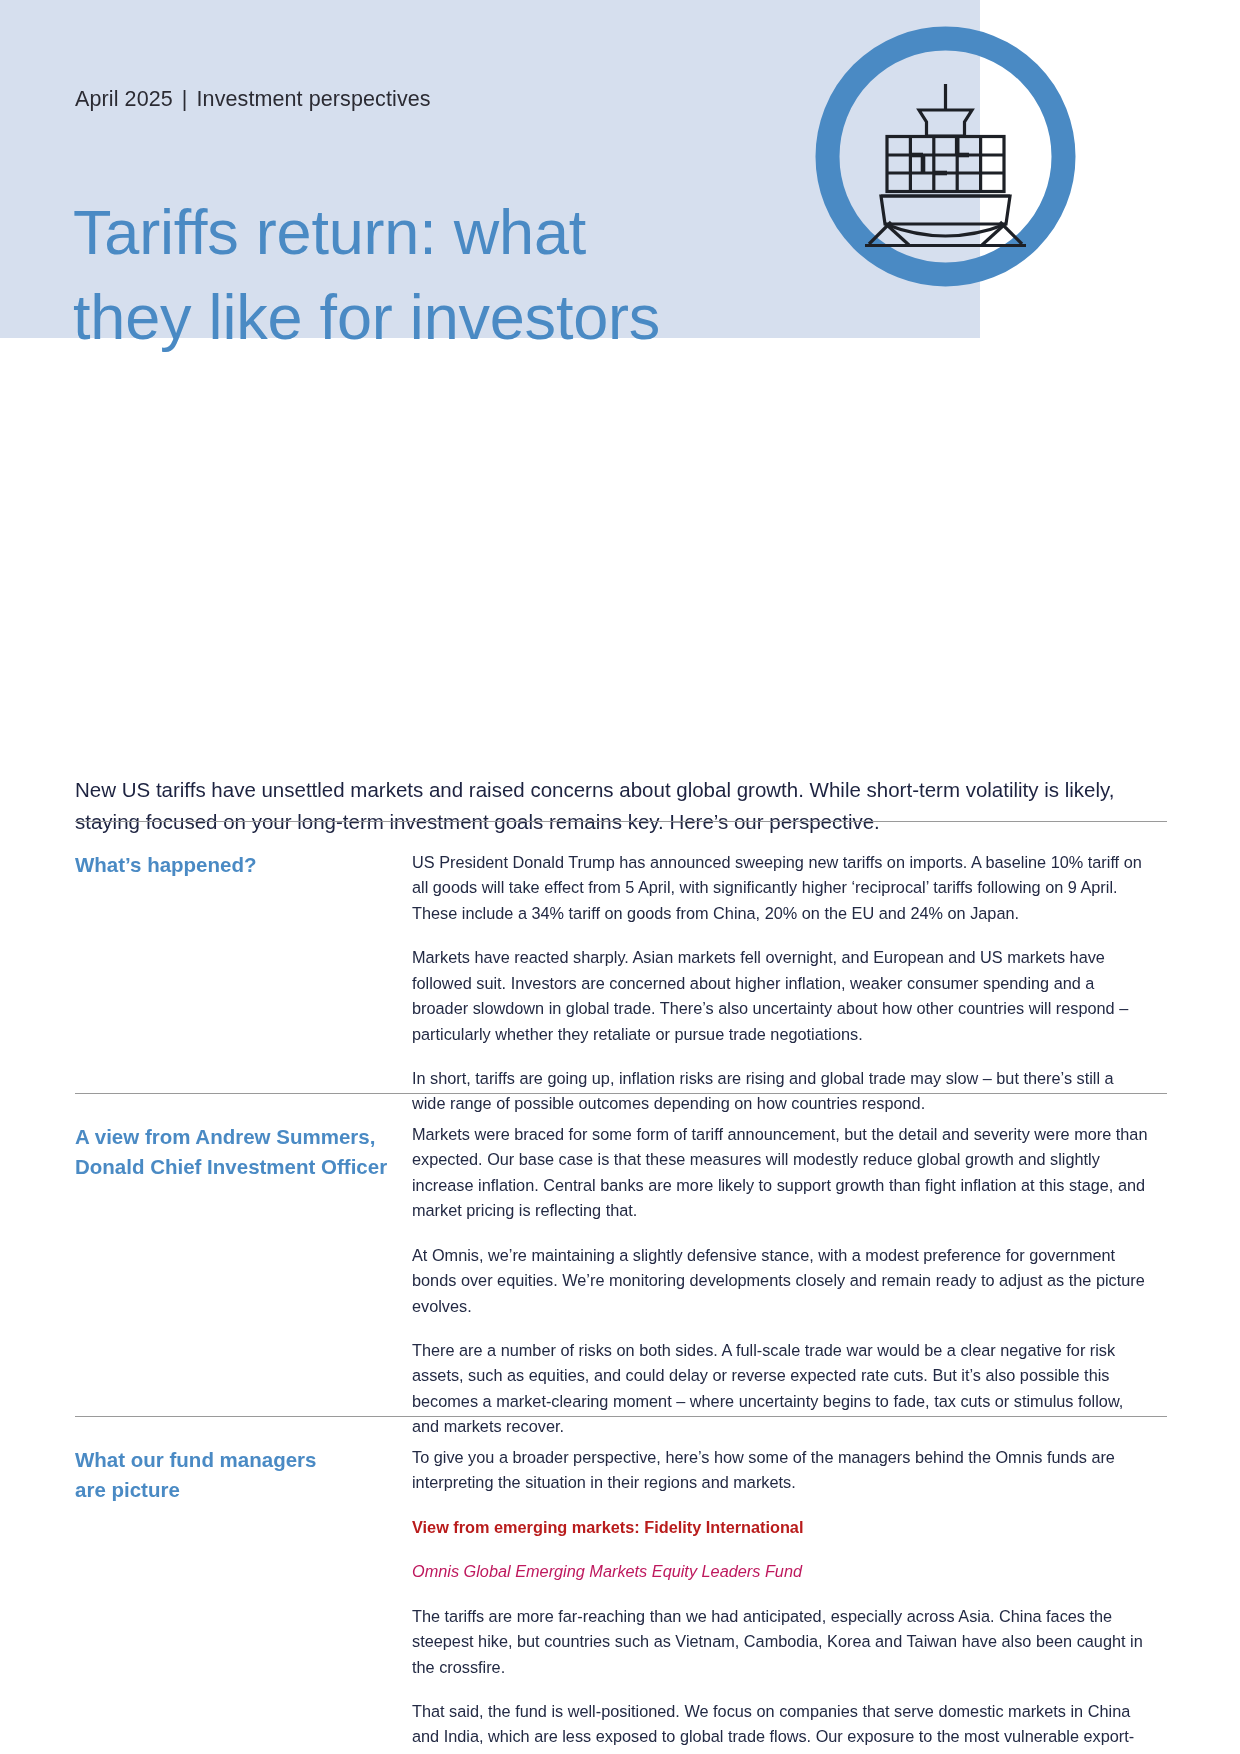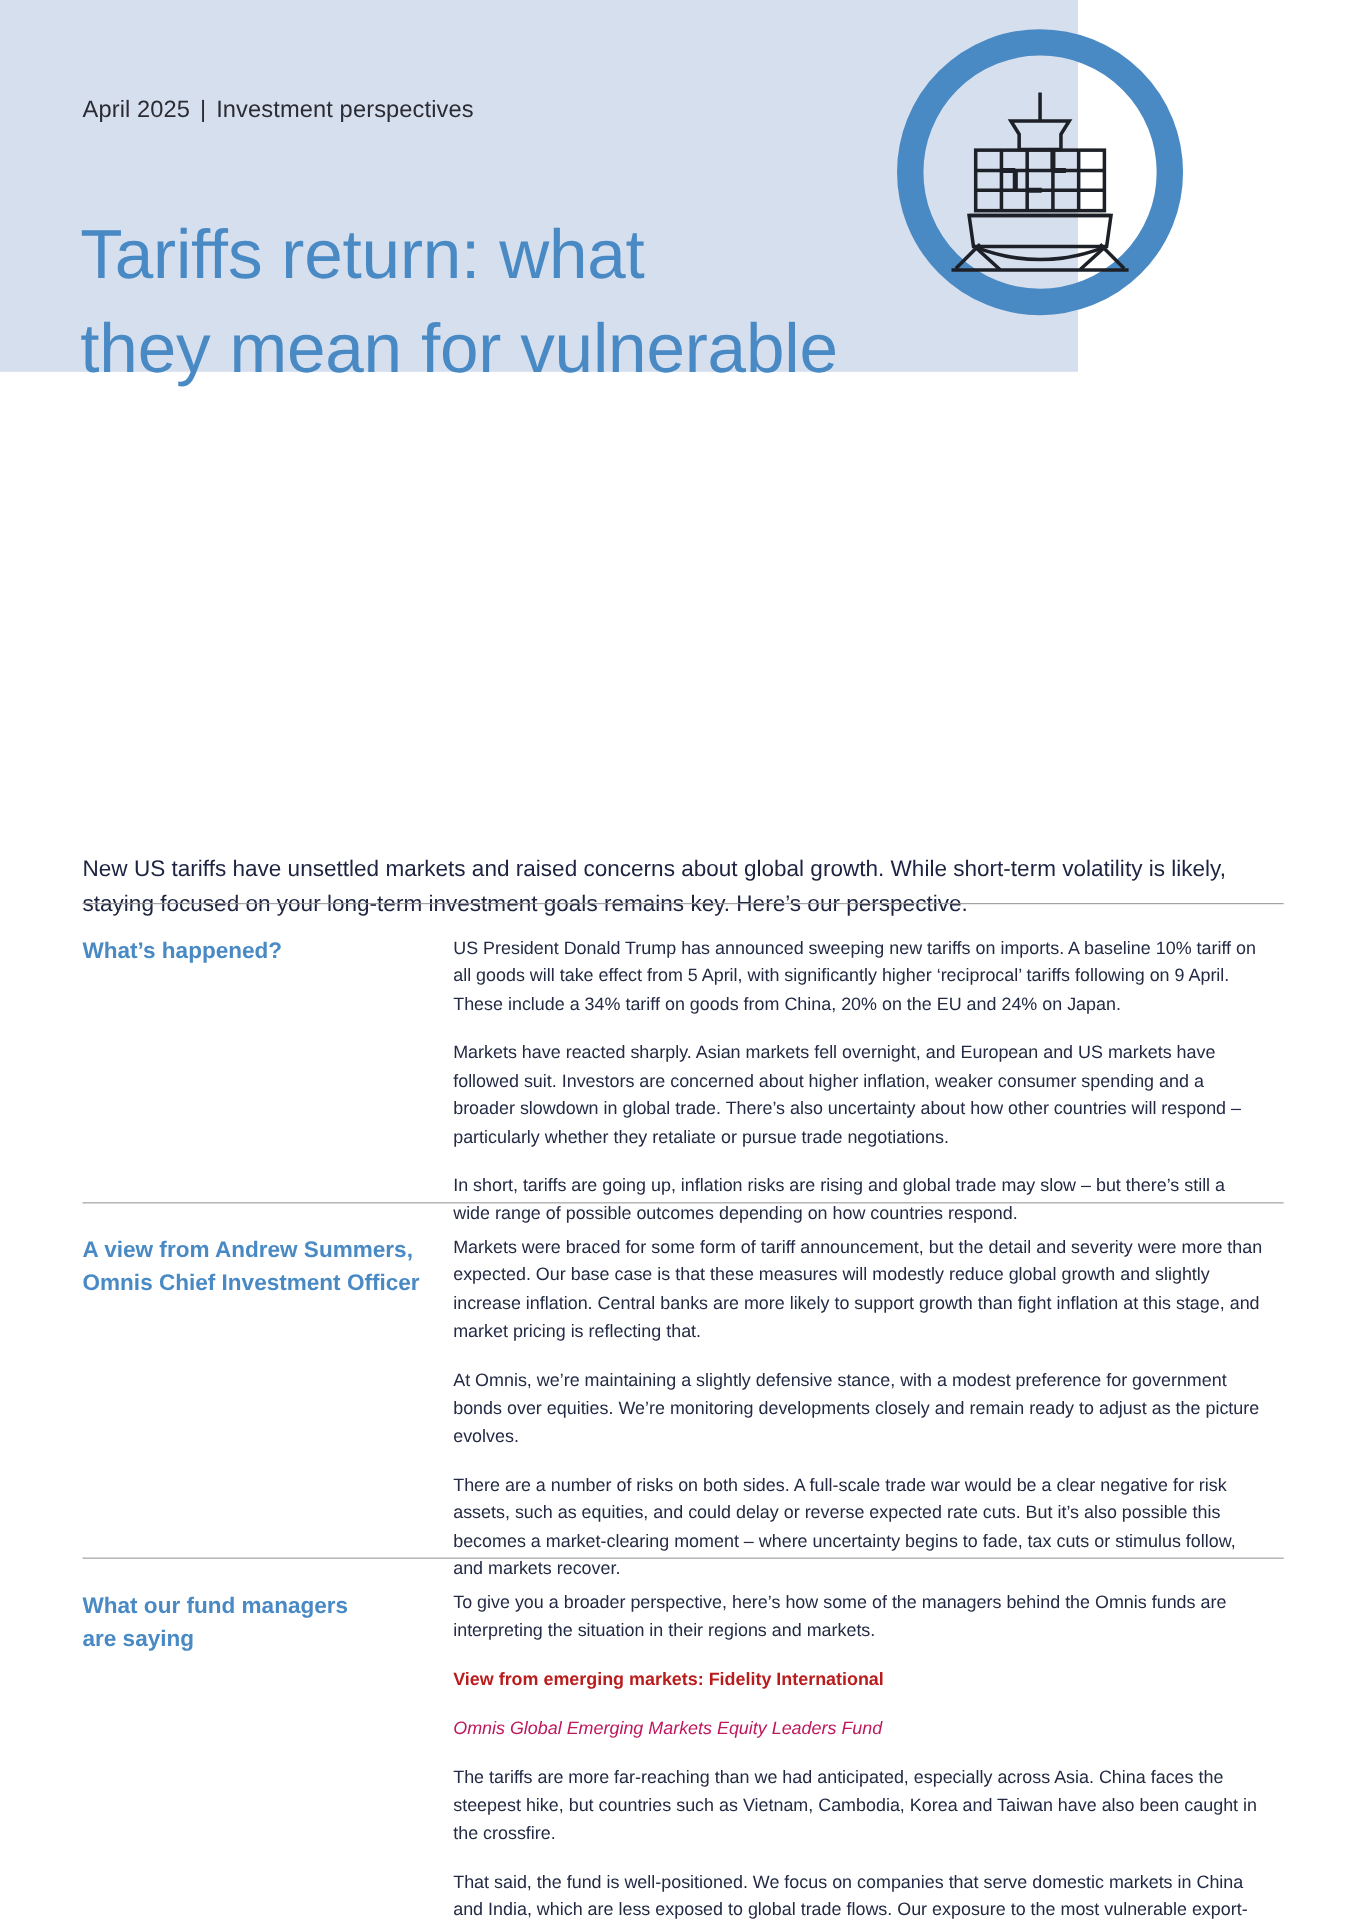--- a/index.html
+++ b/index.html
@@ -150,21 +150,21 @@
 <div class="page">
 
   <div class="header-band">
 
     <div class="eyebrow">
       <span>April 2025</span><span class="sep">|</span><span>Investment perspectives</span>
     </div>
 
     <h1 class="headline">
       <span class="l1">Tariffs return: what</span>
-      <span class="l2">they mean for vulnerable</span>
+      <span class="l2">they like for investors</span>
     </h1>
 
     <div class="ship-badge">
       <svg width="265" height="265" viewBox="0 0 265 265" xmlns="http://www.w3.org/2000/svg">
         <circle cx="132.5" cy="132.5" r="118" fill="none" stroke="#4a8ac4" stroke-width="24"></circle>
         <g fill="none" stroke="#1d2026" stroke-width="3.2" stroke-linejoin="miter" stroke-linecap="butt">
 
           <line x1="132.5" y1="60" x2="132.5" y2="86"></line>
 
           <path d="M 106 86 L 159 86 L 151.5 98 L 151.5 112 L 113.5 112 L 113.5 98 Z"></path>
@@ -221,36 +221,36 @@
           <p>In short, tariffs are going up, inflation risks are rising and global trade may slow – but there’s still a wide range of possible outcomes depending on how countries respond.</p>
         </div>
       </div>
     </div>
 
     <div class="section" id="section-cio">
       <div class="rule"></div>
       <div class="sec-inner">
         <div class="sec-head">
           <span class="hl1">A view from Andrew Summers,</span>
-          <span class="hl2">Omnis Chief Investment Officer</span>
+          <span class="hl2">Donald Chief Investment Officer</span>
         </div>
         <div class="sec-body">
           <p>Markets were braced for some form of tariff announcement, but the detail and severity were more than expected. Our base case is that these measures will modestly reduce global growth and slightly increase inflation. Central banks are more likely to support growth than fight inflation at this stage, and market pricing is reflecting that.</p>
           <p>At Omnis, we’re maintaining a slightly defensive stance, with a modest preference for government bonds over equities. We’re monitoring developments closely and remain ready to adjust as the picture evolves.</p>
           <p>There are a number of risks on both sides. A full-scale trade war would be a clear negative for risk assets, such as equities, and could delay or reverse expected rate cuts. But it’s also possible this becomes a market-clearing moment – where uncertainty begins to fade, tax cuts or stimulus follow, and markets recover.</p>
         </div>
       </div>
     </div>
 
     <div class="section" id="section-fund">
       <div class="rule"></div>
       <div class="sec-inner">
         <div class="sec-head">
           <span class="hl1">What our fund managers</span>
-          <span class="hl2">are saying</span>
+          <span class="hl2">are picture</span>
         </div>
         <div class="sec-body">
           <p>To give you a broader perspective, here’s how some of the managers behind the Omnis funds are interpreting the situation in their regions and markets.</p>
           <p class="subhead">View from emerging markets: Fidelity International</p>
           <p class="fundname">Omnis Global Emerging Markets Equity Leaders Fund</p>
           <p>The tariffs are more far-reaching than we had anticipated, especially across Asia. China faces the steepest hike, but countries such as Vietnam, Cambodia, Korea and Taiwan have also been caught in the crossfire.</p>
           <p>That said, the fund is well-positioned. We focus on companies that serve domestic markets in China and India, which are less exposed to global trade flows. Our exposure to the most vulnerable export-driven economies is limited, and we hold high-quality positions in relatively insulated regions like Mexico and Brazil.</p>
         </div>
       </div>
     </div>

